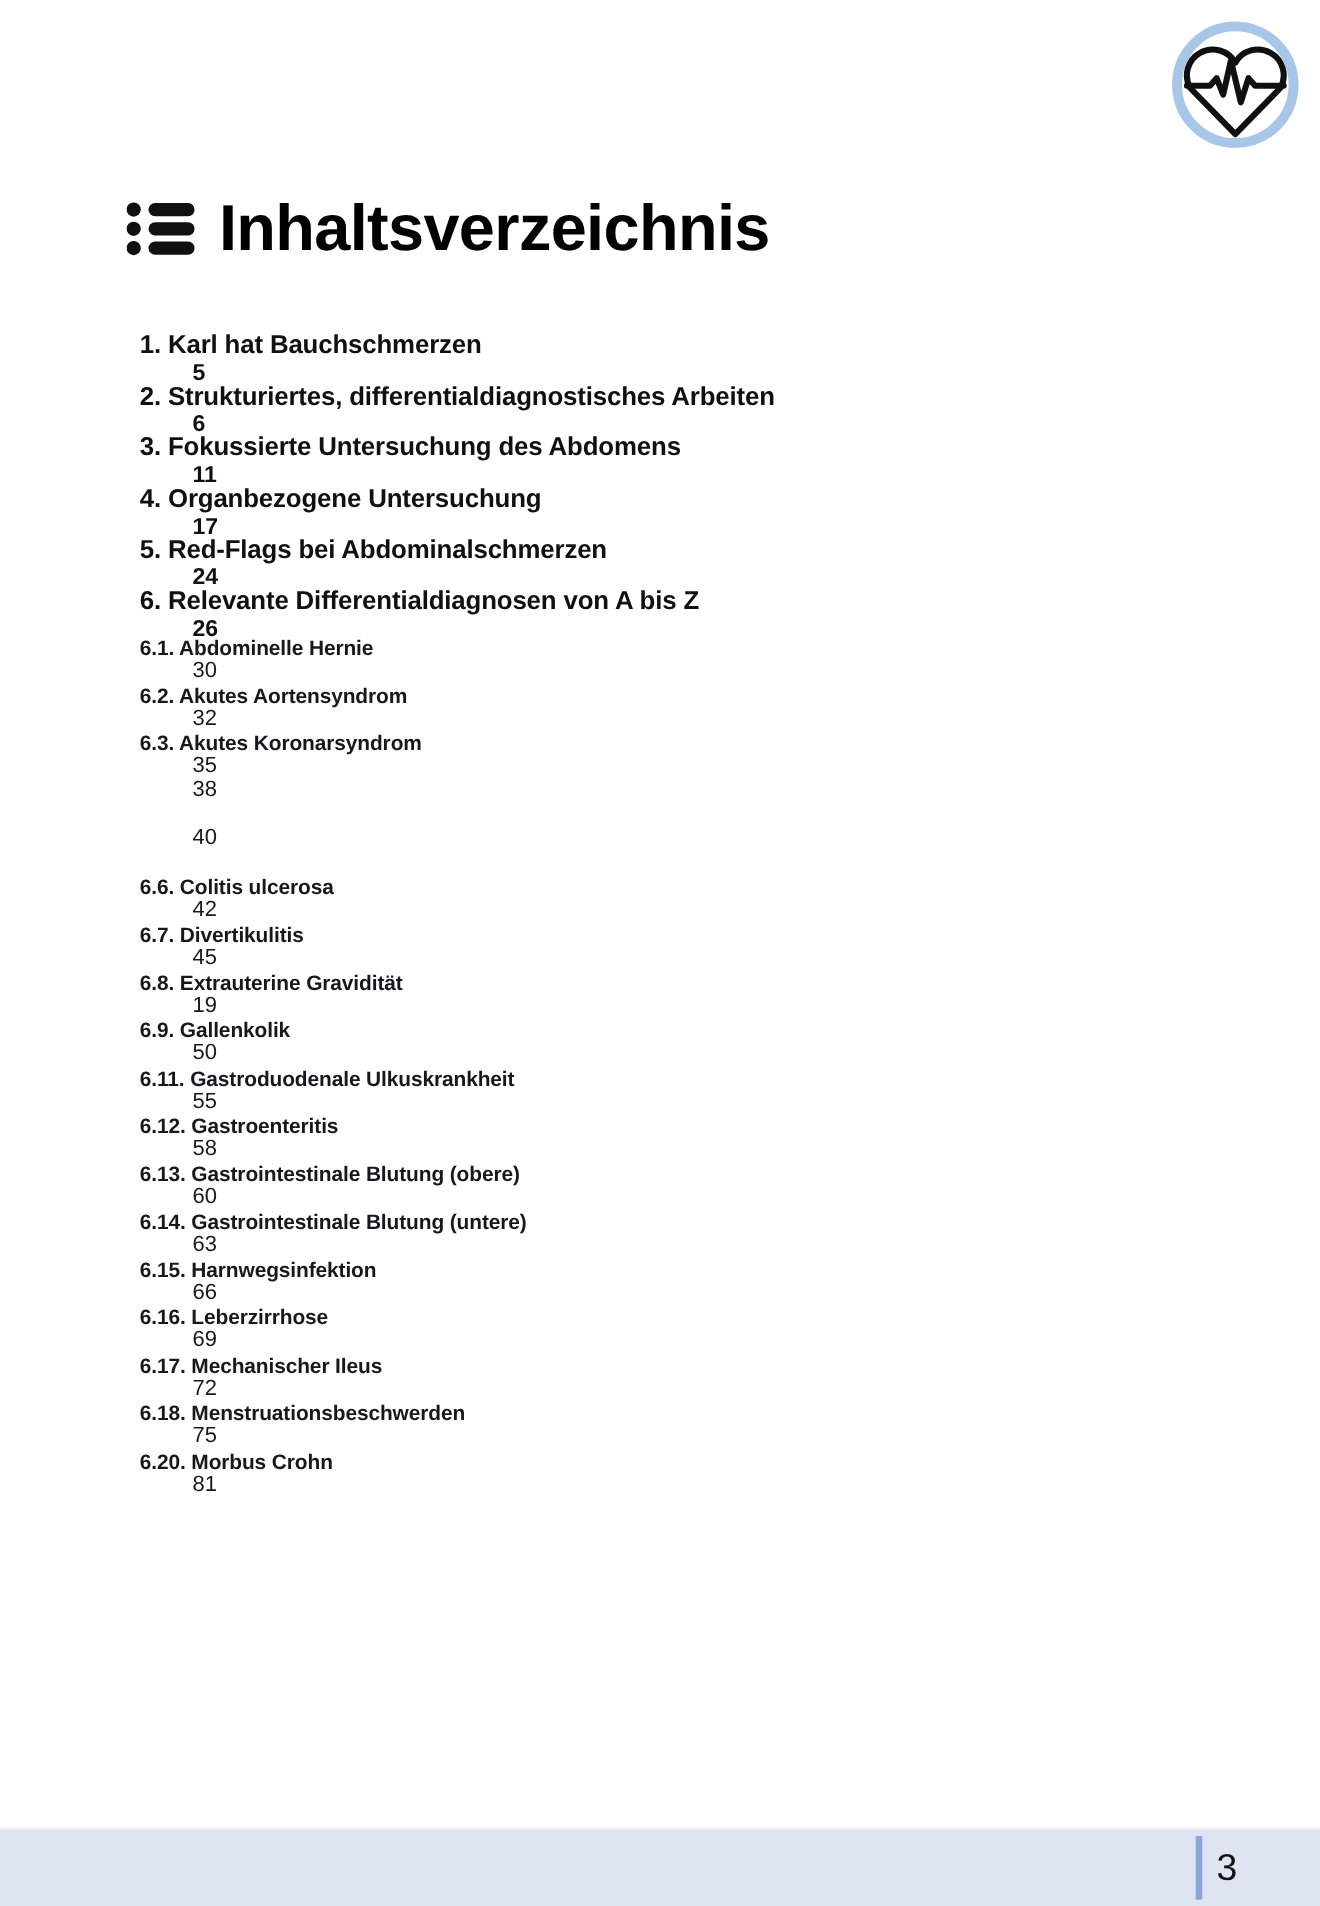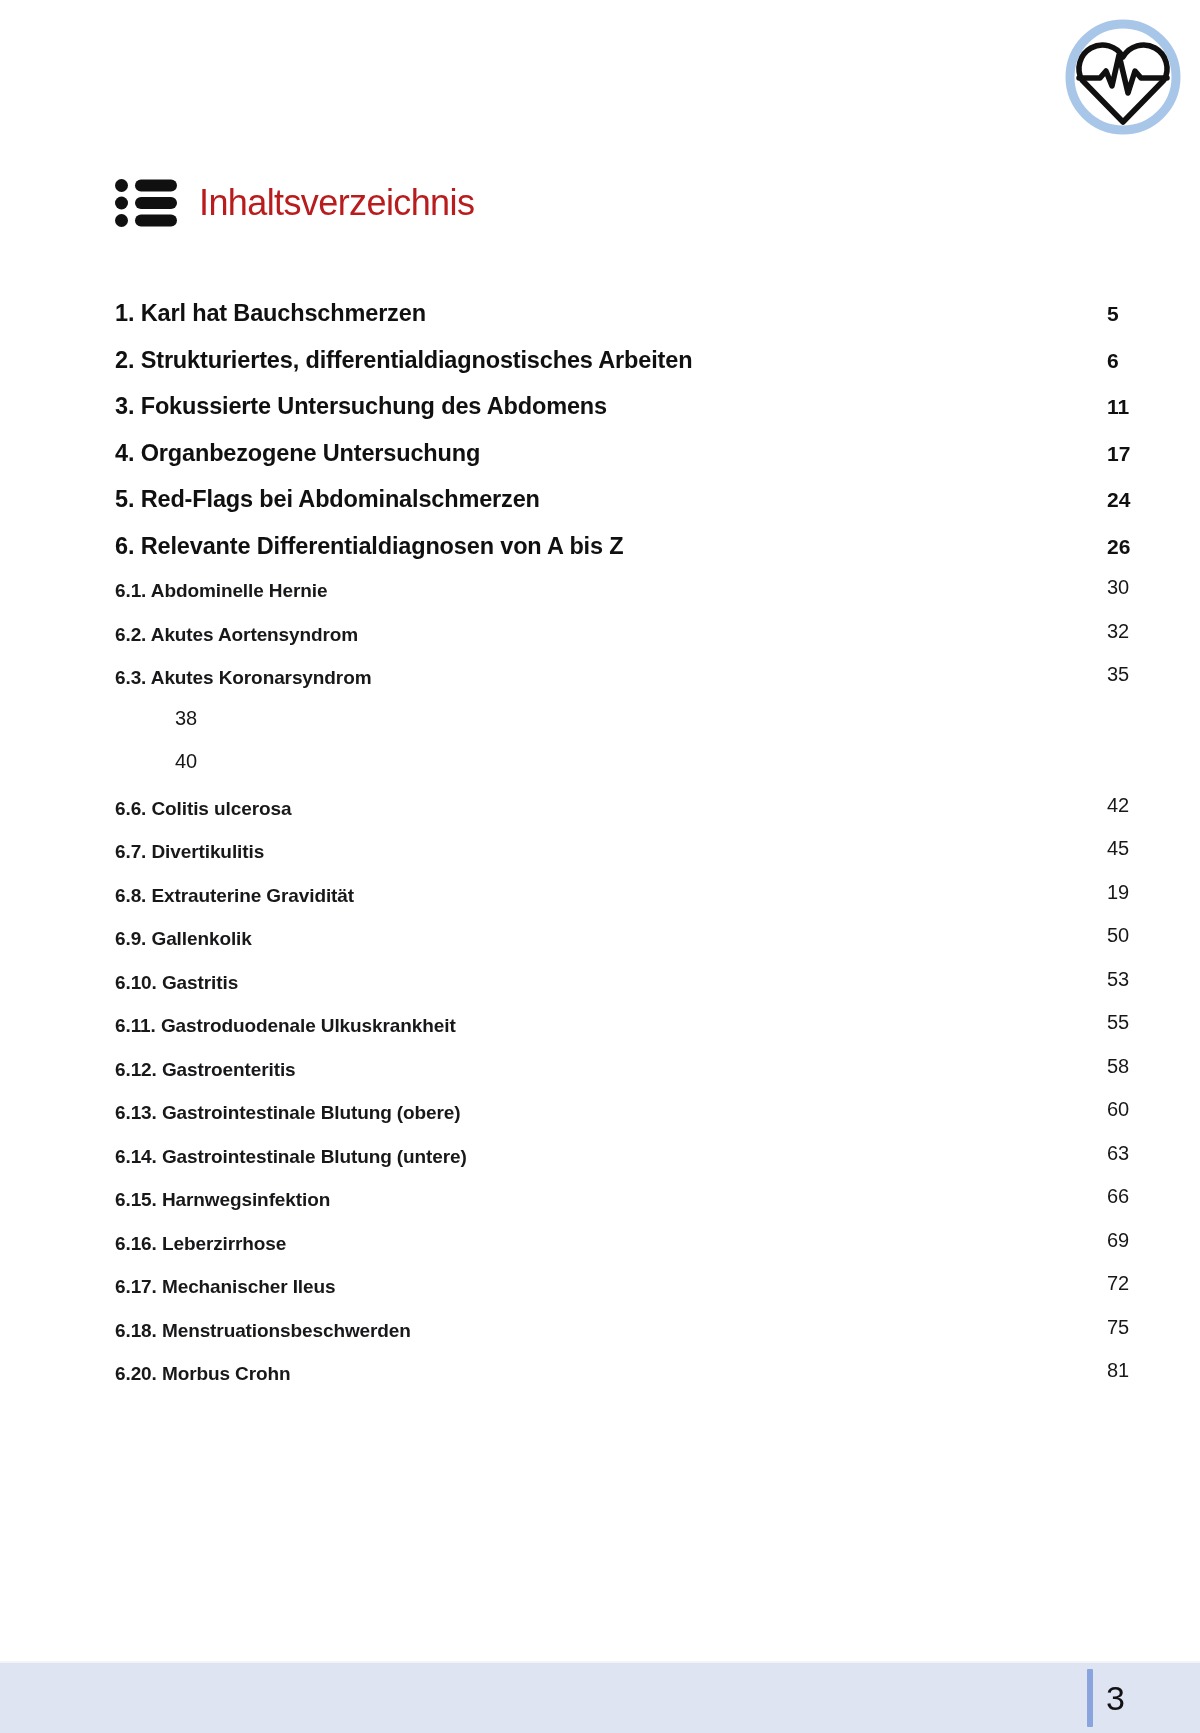--- a/index.html
+++ b/index.html
@@ -36,40 +36,41 @@
     align-items: center;
     gap: 22px;
   }
   .list-icon {
     width: 62px;
     height: 50px;
     display: block;
     flex: 0 0 auto;
   }
   .toc-title {
-    font-size: 36px;
-    font-weight: 400;
+    font-size: 59px;
+    font-weight: 700;
     letter-spacing: -0.6px;
     line-height: 1;
-    color: #b91c1c;
+    color: #000000;
     white-space: nowrap;
   }
 
   
   .toc {
     position: absolute;
     left: 115px;
     top: 300px;
     width: 1010px;
   }
   .toc-entry {
     display: flex;
     align-items: baseline;
     width: 100%;
     box-sizing: border-box;
+    flex-direction: column;
   }
   .toc-entry .label {
     flex: 1 1 auto;
     white-space: nowrap;
   }
   .toc-entry .pageno {
     flex: 0 0 auto;
     text-align: left;
     width: 66px;
     margin-left: 12px;
@@ -218,24 +219,20 @@
     </div>
     <div class="toc-entry level2">
       <span class="label">6.8. Extrauterine Gravidität</span>
       <span class="pageno">19</span>
     </div>
     <div class="toc-entry level2">
       <span class="label">6.9. Gallenkolik</span>
       <span class="pageno">50</span>
     </div>
     <div class="toc-entry level2">
-      <span class="label">6.10. Gastritis</span>
-      <span class="pageno">53</span>
-    </div>
-    <div class="toc-entry level2">
       <span class="label">6.11. Gastroduodenale Ulkuskrankheit</span>
       <span class="pageno">55</span>
     </div>
     <div class="toc-entry level2">
       <span class="label">6.12. Gastroenteritis</span>
       <span class="pageno">58</span>
     </div>
     <div class="toc-entry level2">
       <span class="label">6.13. Gastrointestinale Blutung (obere)</span>
       <span class="pageno">60</span>

